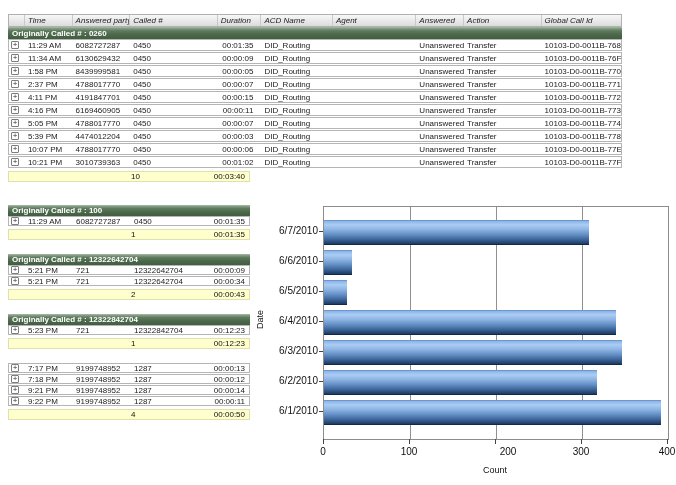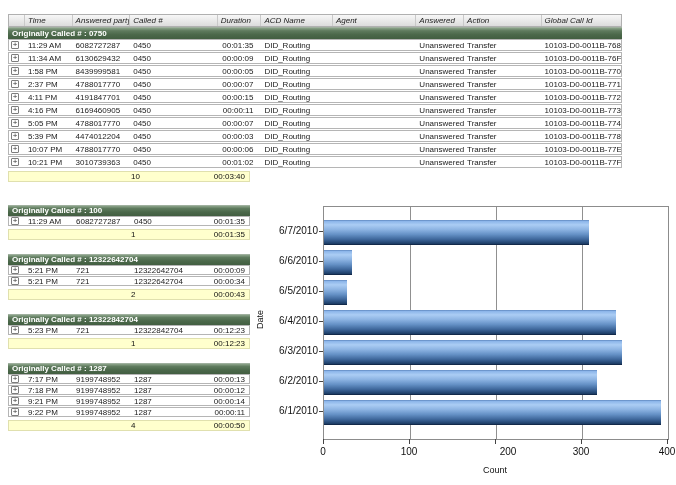--- a/index.html
+++ b/index.html
@@ -72,21 +72,21 @@
         <div class="hc" style="width: 58px;">Answered party #</div>
         <div class="hc" style="width: 88px;">Called #</div>
         <div class="hc" style="width: 44px;">Duration</div>
         <div class="hc" style="width: 72px;">ACD Name</div>
         <div class="hc" style="width: 84px;">Agent</div>
         <div class="hc" style="width: 48px;">Answered</div>
         <div class="hc" style="width: 78px;">Action</div>
         <div class="hc" style="width: 80px;">Global Call Id</div>
       </div>
     <div id="main-body">
-        <div class="gbar">Originally Called # : 0750</div>
+        <div class="gbar">Originally Called # : 0260</div>
         <div class="trow main">
           <div class="ecell">
             <div class="expand">+</div>
           </div>
           <div class="tc" style="width: 48px;">11:29 AM</div>
           <div class="tc" style="width: 58px;">6082727287</div>
           <div class="tc" style="width: 88px;">0450</div>
           <div class="tc dur" style="width: 44px;">00:01:35</div>
           <div class="tc" style="width: 72px;">DID_Routing</div>
           <div class="tc" style="width: 84px;"></div>
@@ -283,21 +283,20 @@
           <div class="tc" style="width: 62px;">12322842704</div>
           <div class="tc durgrow">00:12:23</div>
         </div>
         <div class="srow">
           <div class="sspacer"></div>
           <div class="scount">1</div>
           <div class="sdur">00:12:23</div>
         </div>
       </div>
       <div class="section sub">
-        <div class="gbar">Originally Called # : 1287</div>
         <div class="trow subrow">
           <div class="ecell">
             <div class="expand">+</div>
           </div>
           <div class="tc" style="width: 48px;">7:17 PM</div>
           <div class="tc" style="width: 58px;">9199748952</div>
           <div class="tc" style="width: 62px;">1287</div>
           <div class="tc durgrow">00:00:13</div>
         </div>
         <div class="trow subrow">

